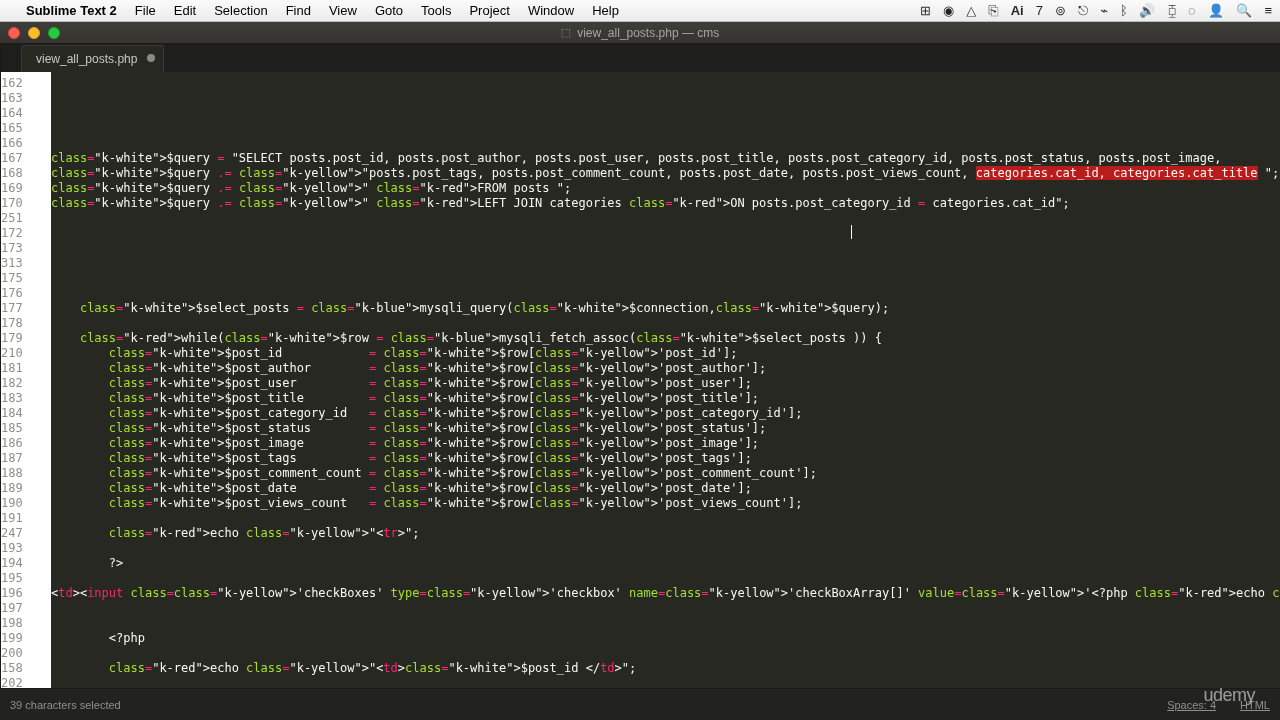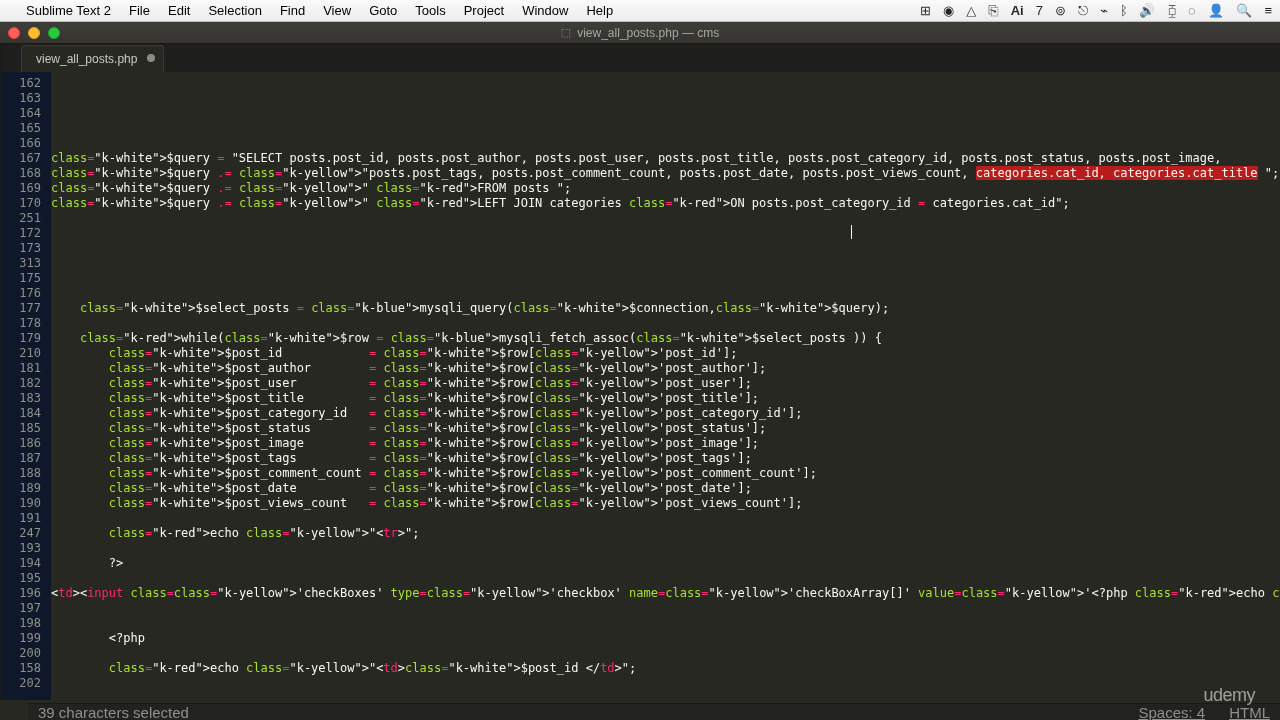--- a/index.html
+++ b/index.html
@@ -3,21 +3,21 @@
 <meta charset="utf-8">
 <style>
 * { margin: 0; padding: 0; box-sizing: border-box; }
 body { font-family: -apple-system, BlinkMacSystemFont, "Helvetica Neue", sans-serif; background: #272822; width: 1280px; height: 720px; overflow: hidden; position: relative; }
 
 
 .menubar { height: 22px; background: linear-gradient(#fafafa, #ececec); display: flex; align-items: center; padding: 0 8px; font-size: 13px; color: #000; border-bottom: 1px solid #bbb; }
 .menubar .left { display: flex; align-items: center; gap: 18px; }
 .menubar .right { margin-left: auto; display: flex; align-items: center; gap: 12px; }
 .apple-logo { font-size: 14px; }
-.app-name { font-weight: 400; }
+.app-name { font-weight: 700; }
 .menu-item { cursor: default; }
 .status-icon { font-size: 13px; opacity: 0.85; }
 
 
 .titlebar { height: 22px; background: linear-gradient(#3e3d39, #35342f); display: flex; align-items: center; position: relative; border-bottom: 1px solid #1a1a18; }
 .traffic-lights { position: absolute; left: 8px; display: flex; gap: 8px; }
 .tl { width: 12px; height: 12px; border-radius: 50%; }
 .tl.red { background: #ff5f56; border: 0.5px solid #e0443e; }
 .tl.yellow { background: #ffbd2e; border: 0.5px solid #dea123; }
 .tl.green { background: #27c93f; border: 0.5px solid #1aab29; }
@@ -33,36 +33,36 @@
 .side-item { display: flex; align-items: center; gap: 4px; padding: 1px 4px; white-space: nowrap; }
 
 
 .editor-area { flex: 1; display: flex; flex-direction: column; background: #272822; position: relative; }
 .tabbar { height: 28px; background: #1e1f1c; display: flex; align-items: flex-end; padding-left: 20px; }
 .tab { background: #272822; color: #c8c8c2; padding: 6px 26px 6px 14px; font-size: 12px; border-radius: 4px 4px 0 0; position: relative; border: 1px solid #3a3b36; border-bottom: none; }
 .tab-close { position: absolute; right: 8px; top: 8px; width: 8px; height: 8px; border-radius: 50%; background: #8a8b85; }
 
 
 .editor-wrap { flex: 1; display: flex; overflow: hidden; }
-.gutter { width: 50px; background: #0f172a; text-align: right; padding-right: 10px; padding-top: 4px; }
+.gutter { width: 50px; background: #ffffff; text-align: left; padding-right: 10px; padding-top: 4px; }
 .gutter .ln { color: #8f908a; font-size: 12px; font-family: "Menlo", monospace; height: 15px; line-height: 15px; }
 .code { flex: 1; padding-top: 4px; font-family: "Menlo", monospace; font-size: 12px; line-height: 15px; white-space: pre; color: #f8f8f2; position: relative; overflow: hidden; }
 .code .line { height: 15px; }
 .code .selected { background: #b91c1c; }
 
 
 .k-red { color: #f92672; }
 .k-green { color: #a6e22e; }
 .k-white { color: #f8f8f2; }
 
 
 .caret { position: absolute; width: 1px; height: 14px; background: #f8f8f2; top: 153px; left: 800px; }
 
 
-.statusbar { height: 17px; background: #222320; display: flex; align-items: center; padding: 0 10px; font-size: 15px; color: #8f908a; border-top: 1px solid #1a1a18; position: absolute; bottom: 0; left: 0; right: 0; margin-left: 28px; }
+.statusbar { height: 32px; background: #222320; display: flex; align-items: center; padding: 0 10px; font-size: 11px; color: #8f908a; border-top: 1px solid #1a1a18; position: absolute; bottom: 0; left: 0; right: 0; }
 .status-right { margin-left: auto; display: flex; gap: 24px; text-decoration: underline; }
 
 
 .watermark { position: absolute; right: 25px; bottom: 14px; color: rgba(255,255,255,0.55); font-size: 18px; font-weight: 400; font-family: sans-serif; letter-spacing: -0.5px; }
 </style>
 </head>
 <body>
 
 <div class="menubar">
   <div class="left">

